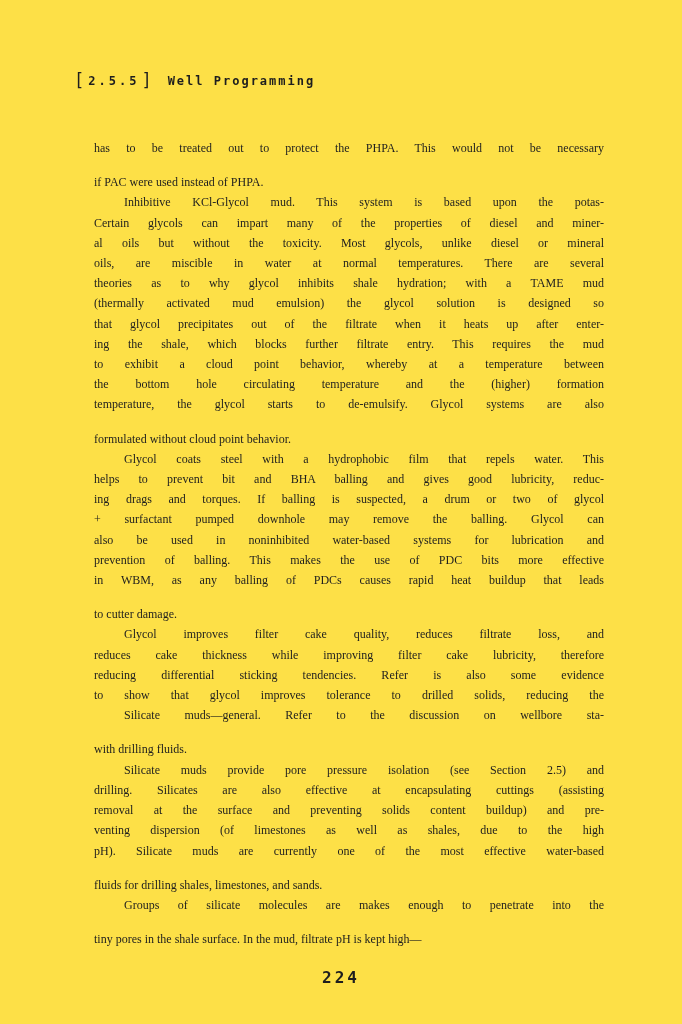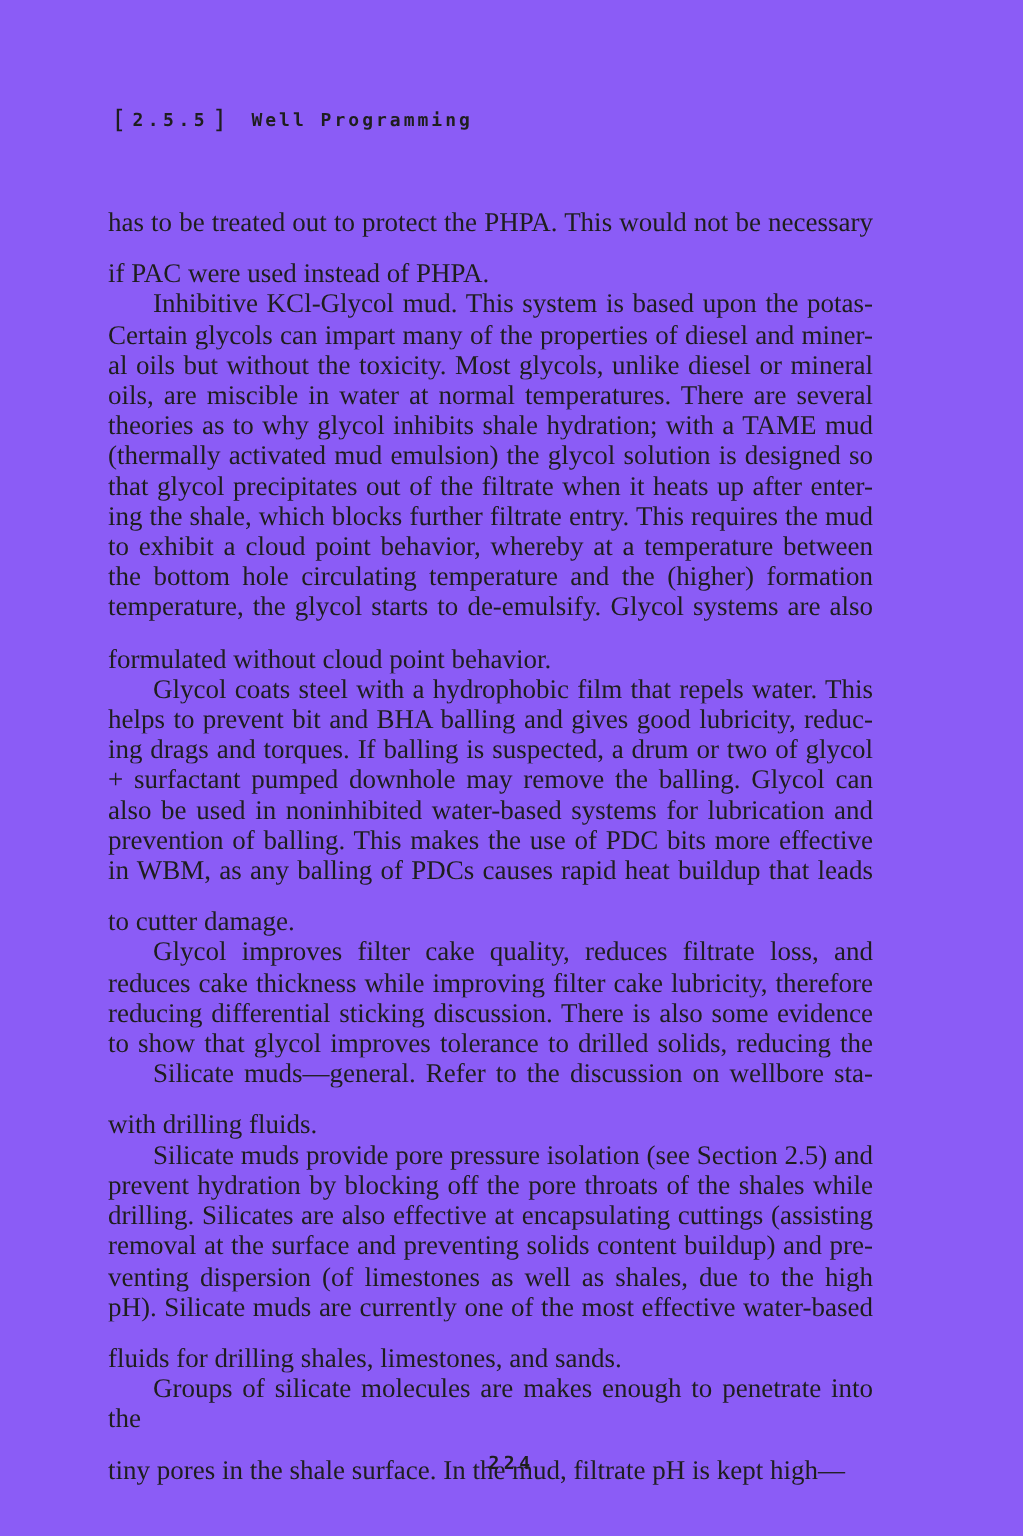--- a/index.html
+++ b/index.html
@@ -4,21 +4,21 @@
 <style>
   html, body {
     margin: 0;
     padding: 0;
     background: #ffffff;
   }
   .page {
     position: relative;
     width: 682px;
     height: 1024px;
-    background: #8b5cf6;
+    background: #fde047;
     overflow: hidden;
     font-family: "Liberation Serif", serif;
   }
   .running-header {
     position: absolute;
     left: 74px;
     top: 69px;
     font-family: "DejaVu Sans Mono", monospace;
     font-weight: bold;
     font-size: 12px;
@@ -35,24 +35,24 @@
   .running-header .section-num {
     letter-spacing: 3px;
     padding: 0 2px 0 4px;
   }
   .running-header .running-title {
     margin-left: 16px;
     letter-spacing: 2px;
   }
   .text-block {
     position: absolute;
-    left: 72px;
+    left: 94px;
     top: 138px;
     width: 510px;
-    font-size: 18px;
+    font-size: 12px;
     line-height: 20.2px;
     color: #1e1e1e;
   }
   .line {
     text-align: justify;
     text-align-last: justify;
     overflow: hidden;
     white-space: normal;
   }
   .line.para-end {
@@ -67,21 +67,21 @@
     font-weight: normal;
   }
   .page-footer {
     position: absolute;
     left: 0;
     top: 968px;
     width: 682px;
     text-align: center;
     font-family: "DejaVu Sans Mono", monospace;
     font-weight: bold;
-    font-size: 12px;
+    font-size: 16px;
     letter-spacing: 3px;
     color: #1e1e1e;
   }
 </style>
 </head>
 <body>
 
 <div class="page">
 
   <div class="running-header">
@@ -106,26 +106,25 @@
       <div class="line indent">Glycol coats steel with a hydrophobic film that repels water. This</div>
       <div class="line">helps to prevent bit and BHA balling and gives good lubricity, reduc-</div>
       <div class="line">ing drags and torques. If balling is suspected, a drum or two of glycol</div>
       <div class="line">+ surfactant pumped downhole may remove the balling. Glycol can</div>
       <div class="line">also be used in noninhibited water-based systems for lubrication and</div>
       <div class="line">prevention of balling. This makes the use of PDC bits more effective</div>
       <div class="line">in WBM, as any balling of PDCs causes rapid heat buildup that leads</div>
       <div class="line para-end">to cutter damage.</div>
       <div class="line indent">Glycol improves filter cake quality, reduces filtrate loss, and</div>
       <div class="line">reduces cake thickness while improving filter cake lubricity, therefore</div>
-      <div class="line">reducing differential sticking discussion. There is also some evidence</div>
+      <div class="line">reducing differential sticking tendencies. Refer is also some evidence</div>
       <div class="line">to show that glycol improves tolerance to drilled solids, reducing the</div>
       <div class="line indent"><b>Silicate muds—general.</b> Refer to the discussion on wellbore sta-</div>
       <div class="line para-end">with drilling fluids.</div>
       <div class="line indent">Silicate muds provide pore pressure isolation (see Section 2.5) and</div>
-      <div class="line">prevent hydration by blocking off the pore throats of the shales while</div>
       <div class="line">drilling. Silicates are also effective at encapsulating cuttings (assisting</div>
       <div class="line">removal at the surface and preventing solids content buildup) and pre-</div>
       <div class="line">venting dispersion (of limestones as well as shales, due to the high</div>
       <div class="line">pH). Silicate muds are currently one of the most effective water-based</div>
       <div class="line para-end">fluids for drilling shales, limestones, and sands.</div>
       <div class="line indent">Groups of silicate molecules are makes enough to penetrate into the</div>
       <div class="line para-end">tiny pores in the shale surface. In the mud, filtrate pH is kept high—</div>
     </div>
 
   <div class="page-footer">

